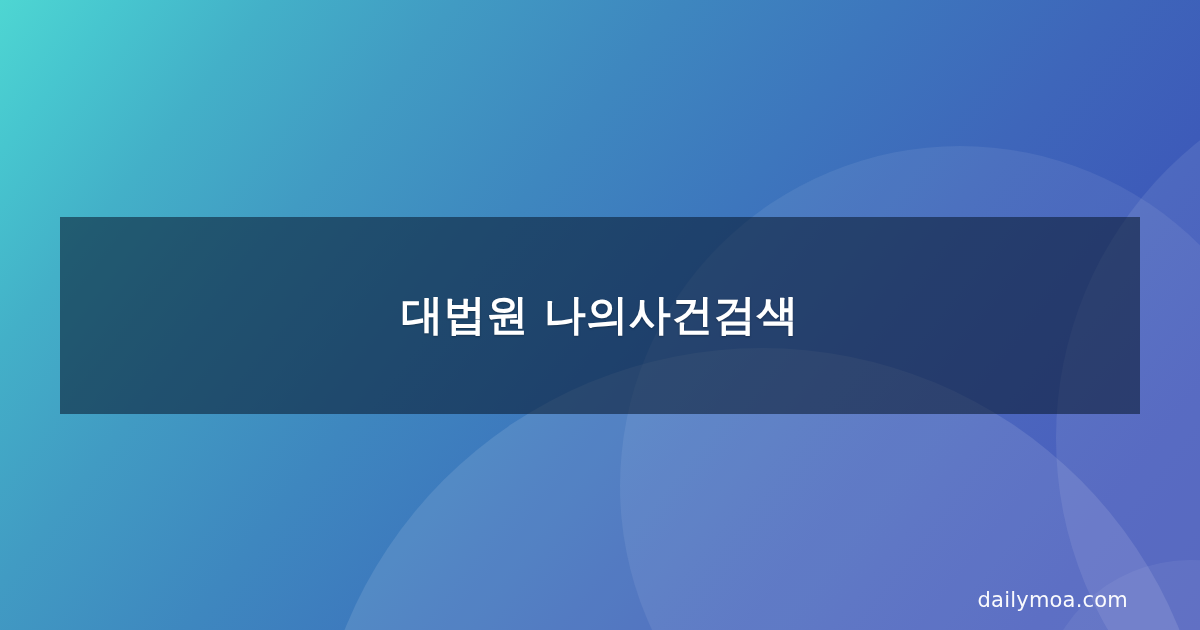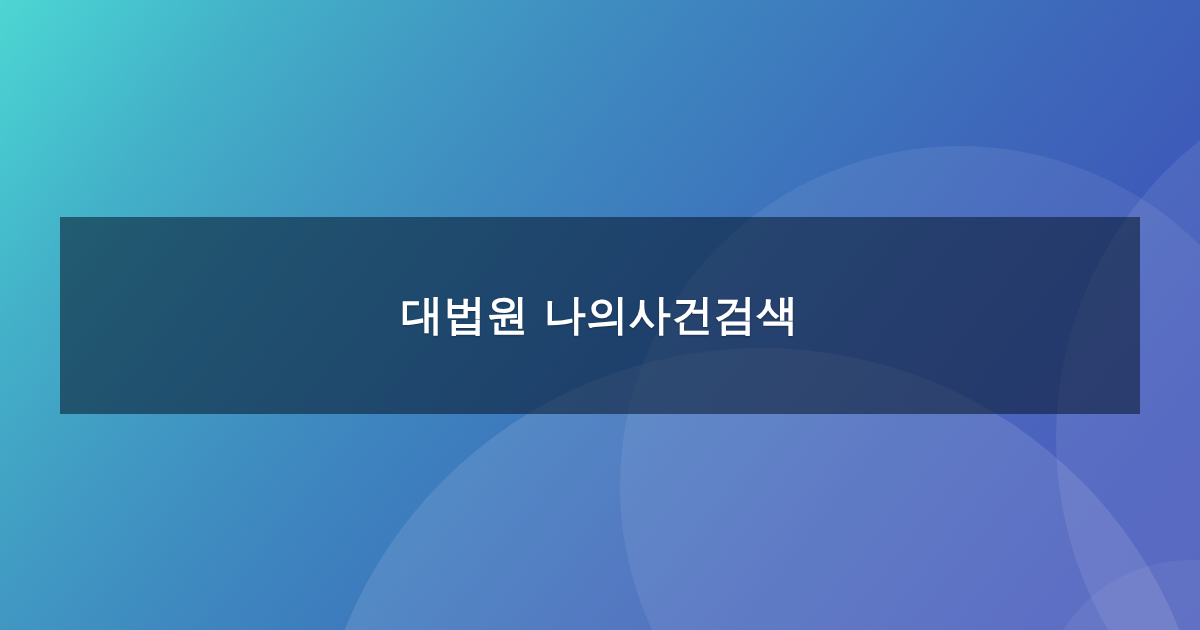--- a/index.html
+++ b/index.html
@@ -128,14 +128,15 @@
     <div class="circle circle-right"></div>
     <div class="circle circle-upper"></div>
     <div class="circle circle-main"></div>
     <div class="circle circle-corner"></div>
   </div>
 
   <div class="title-band">
     <h1 class="title-text">대법원 나의사건검색</h1>
   </div>
 
+  <div class="watermark">dailymoa.com</div>
 
 </div>
 
 </body></html>

